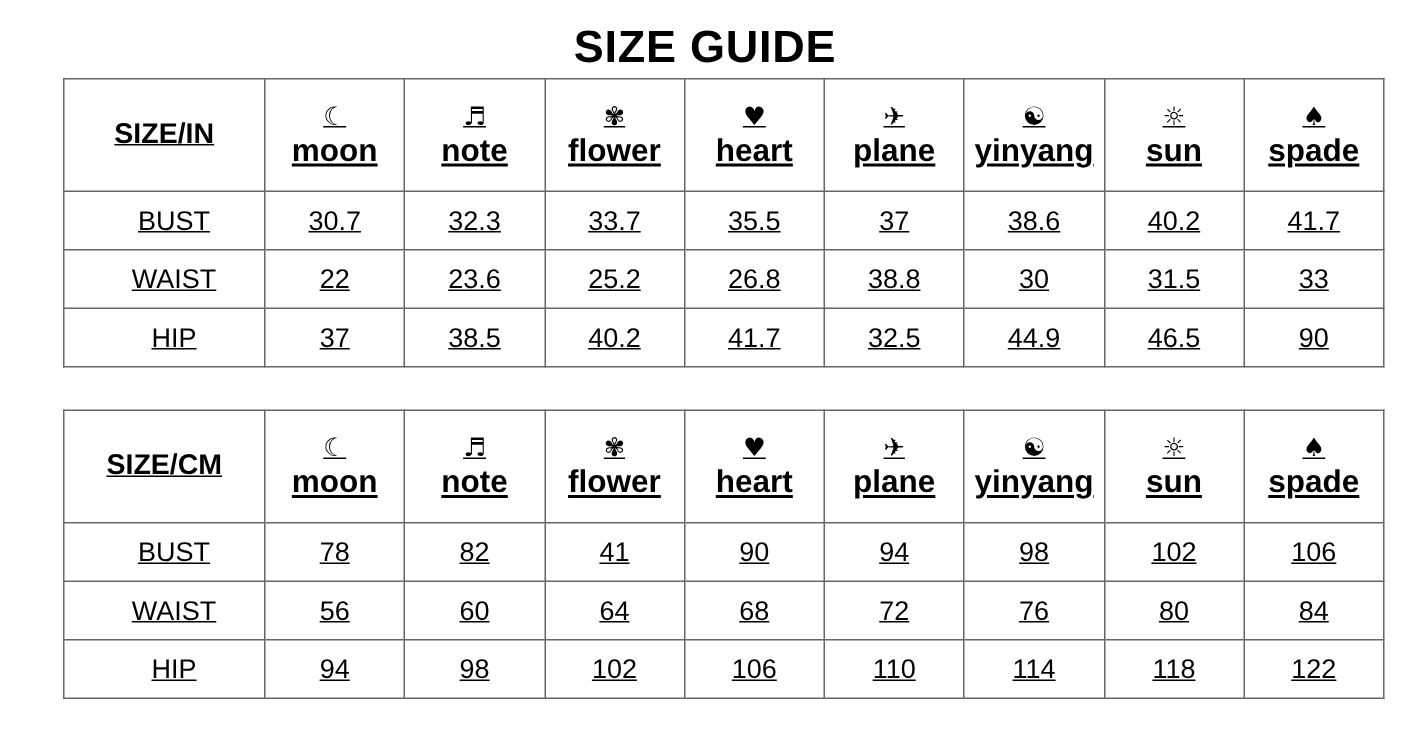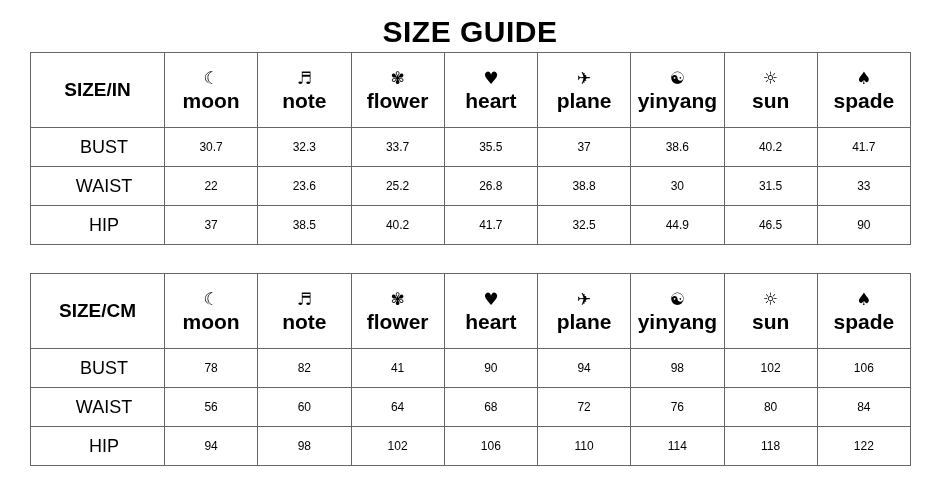--- a/index.html
+++ b/index.html
@@ -16,21 +16,22 @@
     text-align: center;
     font-size: 30px;
     font-weight: bold;
     letter-spacing: 0.5px;
     line-height: 36px;
   }
   table.guide-table {
     border-collapse: collapse;
     table-layout: fixed;
     width: 881px;
-    margin-left: 30px;
+    margin-left: 42px;
+    text-decoration: underline;
   }
   table.guide-table.first {
     margin-bottom: 28px;
   }
   .guide-table th, .guide-table td {
     border: 1px solid #666;
     text-align: center;
     vertical-align: middle;
     padding: 0;
     background: #fff;
@@ -55,21 +56,21 @@
   th.col-head .col-label {
     display: block;
     font-size: 21px;
     line-height: 24px;
   }
   td.row-label {
     font-size: 18px;
     padding-left: 13px;
   }
   td.val {
-    font-size: 12px;
+    font-size: 18px;
   }
 </style>
 </head>
 <body>
 
 <h1 class="page-title">SIZE GUIDE</h1>
 
 <table class="guide-table first">
   <colgroup>
     <col class="label-col">

